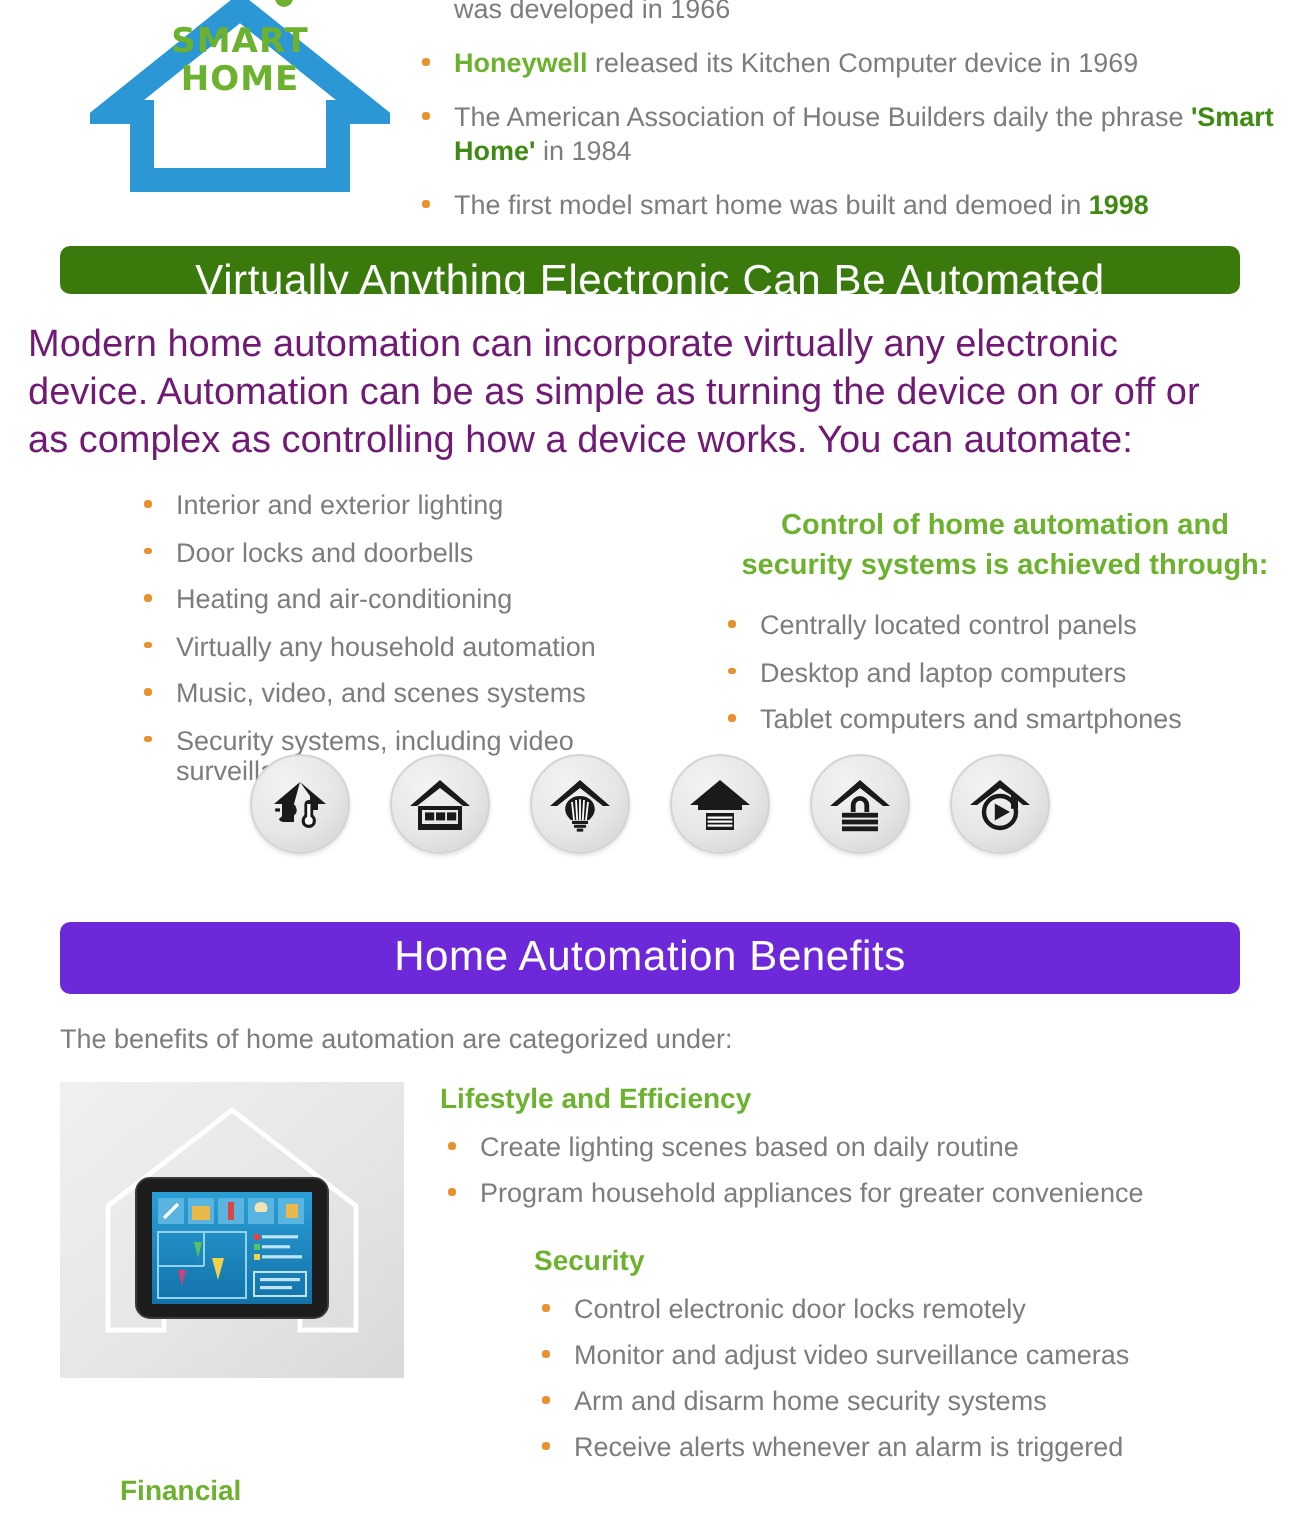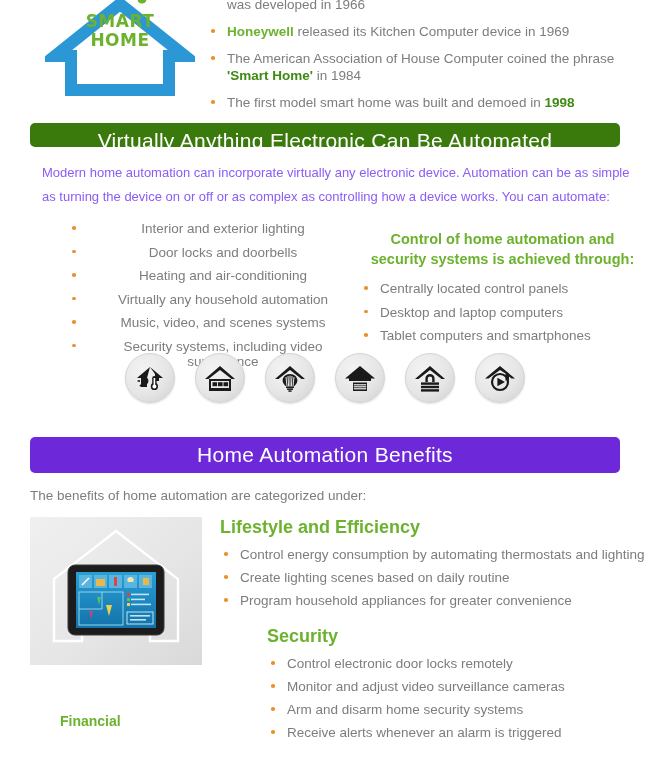--- a/index.html
+++ b/index.html
@@ -111,40 +111,39 @@
     margin-top: 3px;
   }
   .banner-light {
     background: #6d28d9;
     height: 36px;
     line-height: 36px;
   }
 
   
   .para {
-    margin: 14px 30px 0 42px;
-    font-size: 13px;
-    color: #8b5cf6;
+    margin: 14px 30px 0 14px;
+    font-size: 19px;
+    color: #701a75;
     line-height: 24px;
     width: 590px;
   }
 
   
   .cols {
     position: relative;
     margin-top: 12px;
     height: 132px;
   }
 
   .col-left {
     position: absolute;
     left: 68px;
     top: 0;
     width: 290px;
-    text-align: center;
   }
   .col-right {
     position: absolute;
     left: 360px;
     top: 8px;
     width: 285px;
   }
 
   .b-item {
     position: relative;
@@ -225,21 +224,21 @@
   .ben-right {
     position: absolute;
     left: 220px;
     top: 0;
     width: 425px;
   }
 
   .ben-head {
     color: #6CB22E;
     font-weight: bold;
-    font-size: 18px;
+    font-size: 14px;
     margin-bottom: 9px;
   }
 
   .ben-head-indent { margin-left: 47px; }
 
   .ben-item {
     position: relative;
     padding-left: 20px;
     margin-bottom: 8px;
     font-size: 13.5px;
@@ -295,21 +294,21 @@
     <div class="timeline-list">
       <div class="cont-line">was developed in 1966</div>
 
       <div class="tl-item">
         <span class="bdot"></span>
         <span class="hl-green">Honeywell</span><span> released its Kitchen Computer device in 1969</span>
       </div>
 
       <div class="tl-item">
         <span class="bdot"></span>
-        <span>The American Association of House Computer coined the phrase </span><span class="hl-green-strong">'Smart Home'</span><span> in 1984</span>
+        <span>The American Association of House Builders daily the phrase </span><span class="hl-green-strong">'Smart Home'</span><span> in 1984</span>
       </div>
 
       <div class="tl-item">
         <span class="bdot"></span>
         <span>The first model smart home was built and demoed in </span><span class="hl-green-strong">1998</span>
       </div>
     </div>
   </div>
 
   <div class="banner banner-dark">Virtually Anything Electronic Can Be Automated</div>
@@ -498,24 +497,20 @@
           <rect x="97" y="95" width="26" height="12" fill="none" stroke="#bfe4f5" stroke-width="1"></rect>
           <rect x="100" y="98" width="20" height="1.6" fill="#bfe4f5"></rect>
           <rect x="100" y="102" width="16" height="1.6" fill="#bfe4f5"></rect>
         </svg>
       </div>
 
       <div class="ben-right">
 
         <div>
           <div class="ben-head">Lifestyle and Efficiency</div>
-          <div class="ben-item">
-            <span class="bdot"></span>
-            <span>Control energy consumption by automating thermostats and lighting</span>
-          </div>
           <div class="ben-item">
             <span class="bdot"></span>
             <span>Create lighting scenes based on daily routine</span>
           </div>
           <div class="ben-item">
             <span class="bdot"></span>
             <span>Program household appliances for greater convenience</span>
           </div>
         </div>
 

